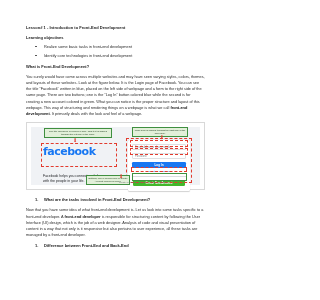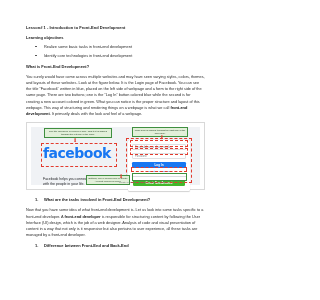--- a/index.html
+++ b/index.html
@@ -94,21 +94,21 @@
     box-sizing: border-box;
   }
   .fb-left {
     position: absolute;
     left: 12px;
     top: 19px;
     width: 72px;
   }
   .fb-logo {
     font-family: "DejaVu Sans", sans-serif;
-    font-size: 14px;
+    font-size: 11px;
     font-weight: bold;
     color: #1877f2;
     letter-spacing: -0.5px;
     line-height: 1;
     margin-bottom: 17px;
   }
   .fb-tagline {
     font-size: 3.5px;
     line-height: 1.45;
     color: #1c1e21;

